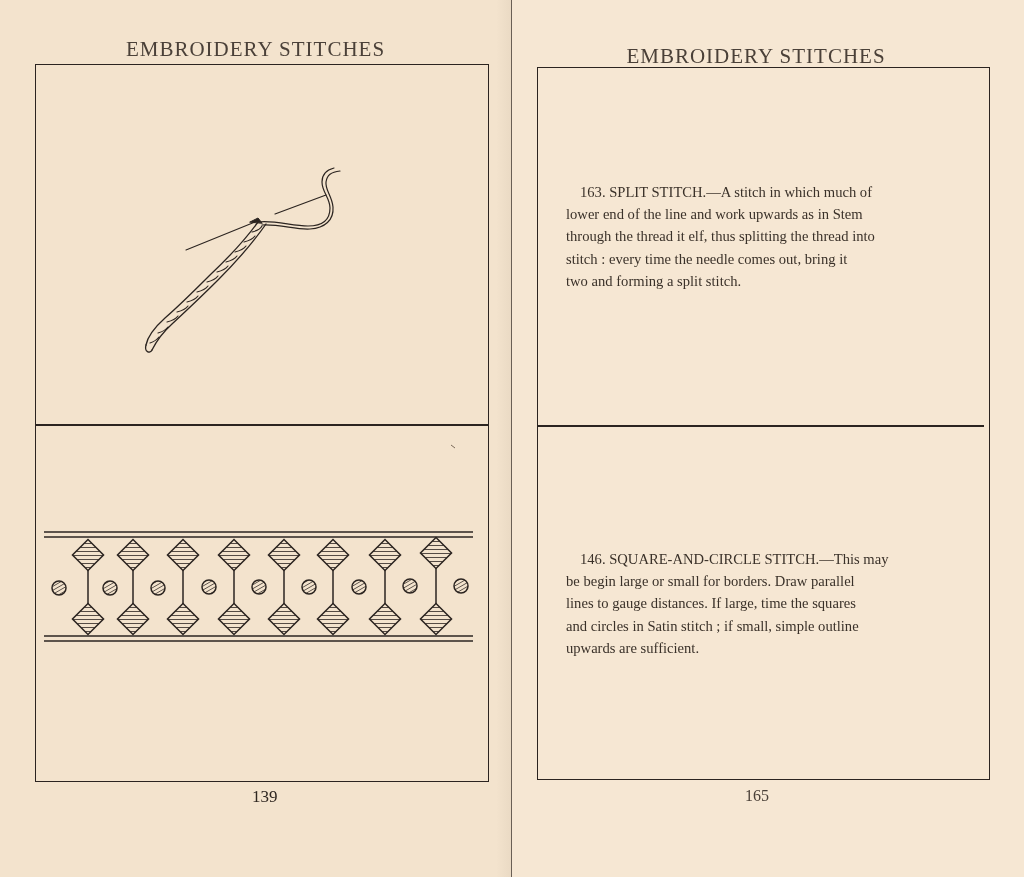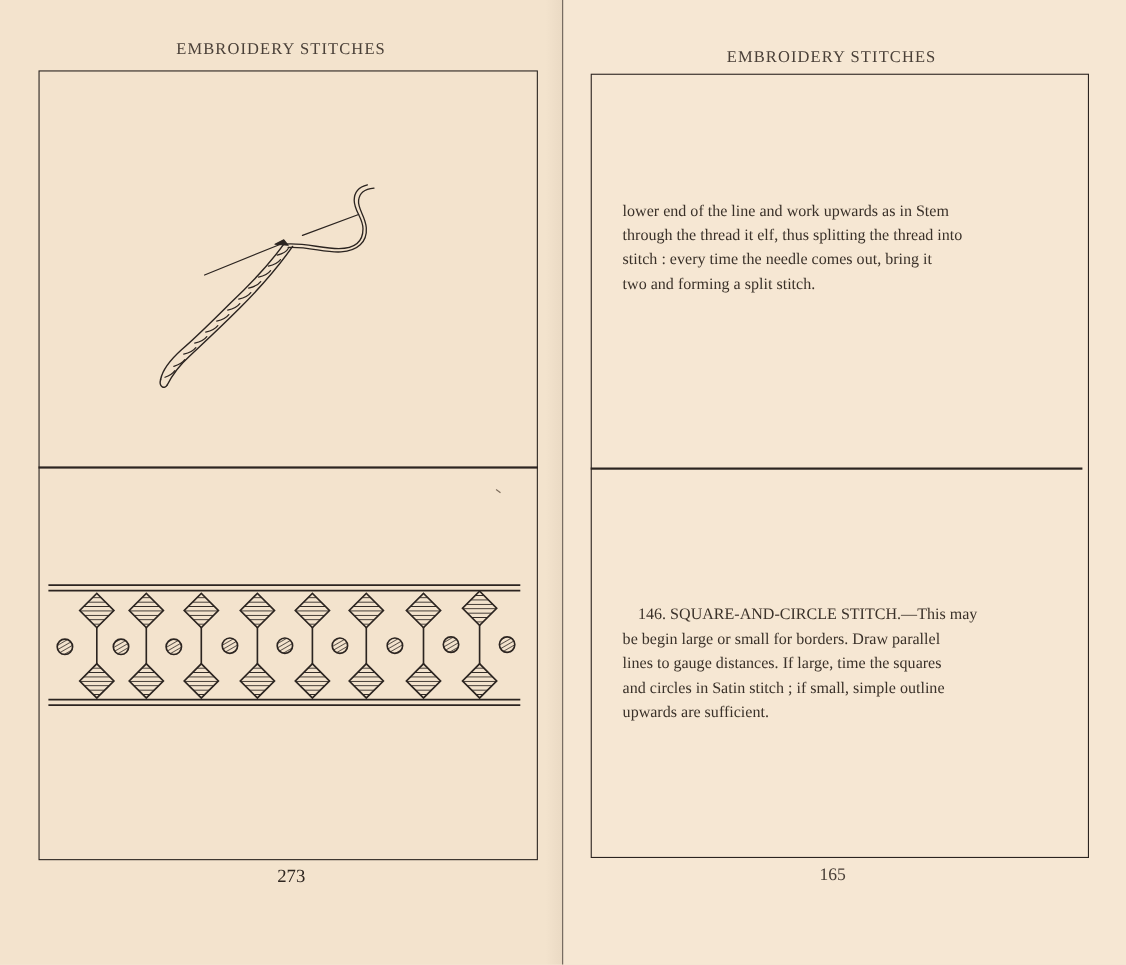--- a/index.html
+++ b/index.html
@@ -9,21 +9,21 @@
     font-family:"Liberation Serif","DejaVu Serif",serif;
     color:#3a3128;
   }
   .page { position:absolute; top:0; height:877px; }
   .page.left { left:0; width:511px; background:#f3e3cd; }
   .page.right { left:512px; width:512px; background:#f6e7d3; }
   .gutter { position:absolute; left:511px; top:0; width:1px; height:877px; background:#6a5f55; }
   .gutter-shadow { position:absolute; left:496px; top:0; width:15px; height:877px;
     background:linear-gradient(to right, rgba(0,0,0,0), rgba(90,70,50,0.06)); }
   .running-head {
-    position:absolute; font-size:15px; letter-spacing:1px; color:#4a4038; text-align:center;
+    position:absolute; font-size:21px; letter-spacing:1px; color:#4a4038; text-align:center;
   }
   .frame { position:absolute; border:1.6px solid #2b2420; box-sizing:border-box; }
   .divider { position:absolute; height:1.6px; background:#2b2420; }
   .folio { position:absolute; font-size:17px; color:#2e2620; }
   .para {
     position:absolute; font-size:14.6px; line-height:22.2px; text-align:justify;
     color:#3a3129; text-align-last:left;
   }
   svg { position:absolute; overflow:visible; }
 </style>
@@ -134,28 +134,29 @@
     <circle cx="209" cy="587" r="7" fill="url(#hatch2)"></circle>
     <circle cx="259" cy="587" r="7" fill="url(#hatch2)"></circle>
     <circle cx="309" cy="587" r="7" fill="url(#hatch2)"></circle>
     <circle cx="359" cy="587" r="7" fill="url(#hatch2)"></circle>
     <circle cx="410" cy="586" r="7" fill="url(#hatch2)"></circle>
     <circle cx="461" cy="586" r="7" fill="url(#hatch2)"></circle>
   </g>
   <line x1="451" y1="445" x2="455" y2="448" stroke="#7a6a5a" stroke-width="1"></line>
 </svg>
 
-<div class="folio" style="left:252px; top:787px;">273</div>
+<div class="folio" style="left:252px; top:787px;">139</div>
 
 <div class="running-head" style="left:512px; width:512px; top:44px; left:500px;">EMBROIDERY STITCHES</div>
 
 <div class="frame" style="left:537px; top:67px; width:453px; height:713px;"></div>
 <div class="divider" style="left:537px; top:425px; width:447px;"></div>
 
 <div class="para" style="left:566px; top:181px; width:394px;">
+  <div style="text-indent:14px;">163. SPLIT STITCH.—A stitch in which much of</div>
   <div>lower end of the line and work upwards as in Stem</div>
   <div>through the thread it elf, thus splitting the thread into</div>
   <div>stitch :  every time the needle comes out, bring it</div>
   <div>two and forming a split stitch.</div>
 </div>
 
 <div class="para" style="left:566px; top:548px; width:394px;">
   <div style="text-indent:14px;">146. SQUARE-AND-CIRCLE STITCH.—This may</div>
   <div>be begin large or small for borders.  Draw parallel</div>
   <div>lines to gauge distances.  If large, time the squares</div>

